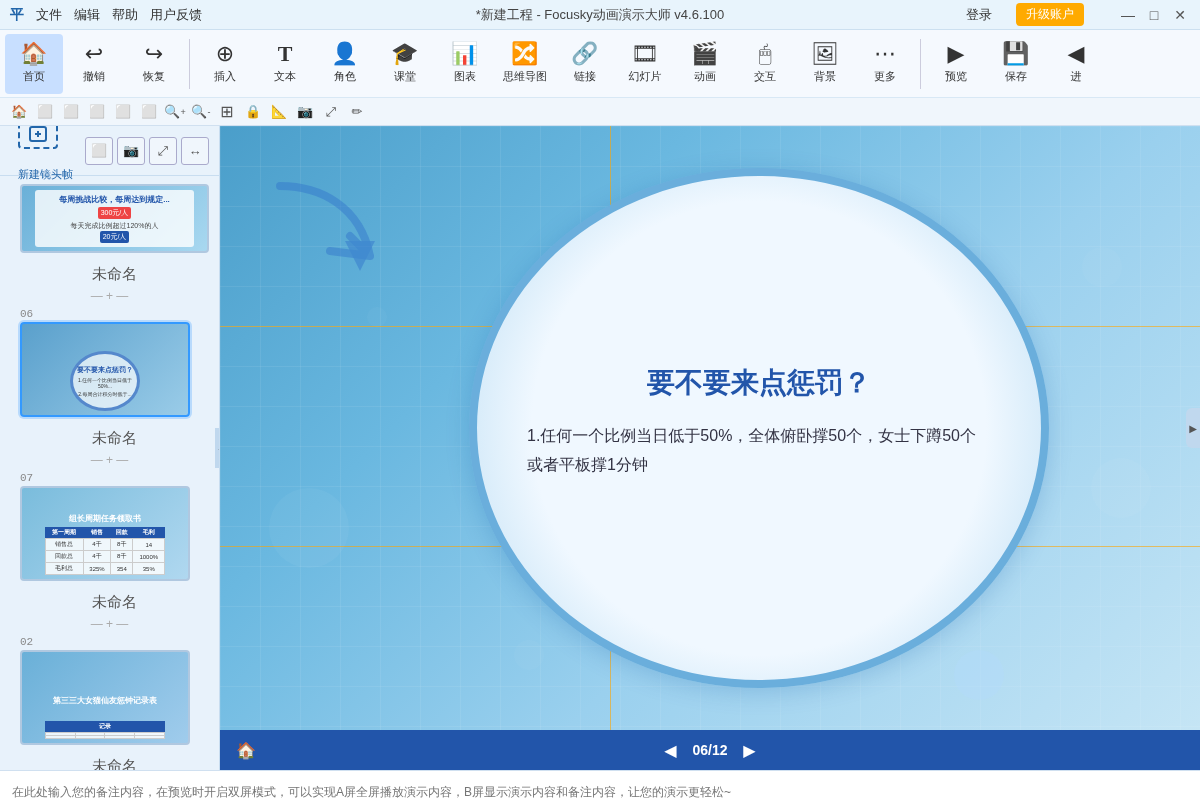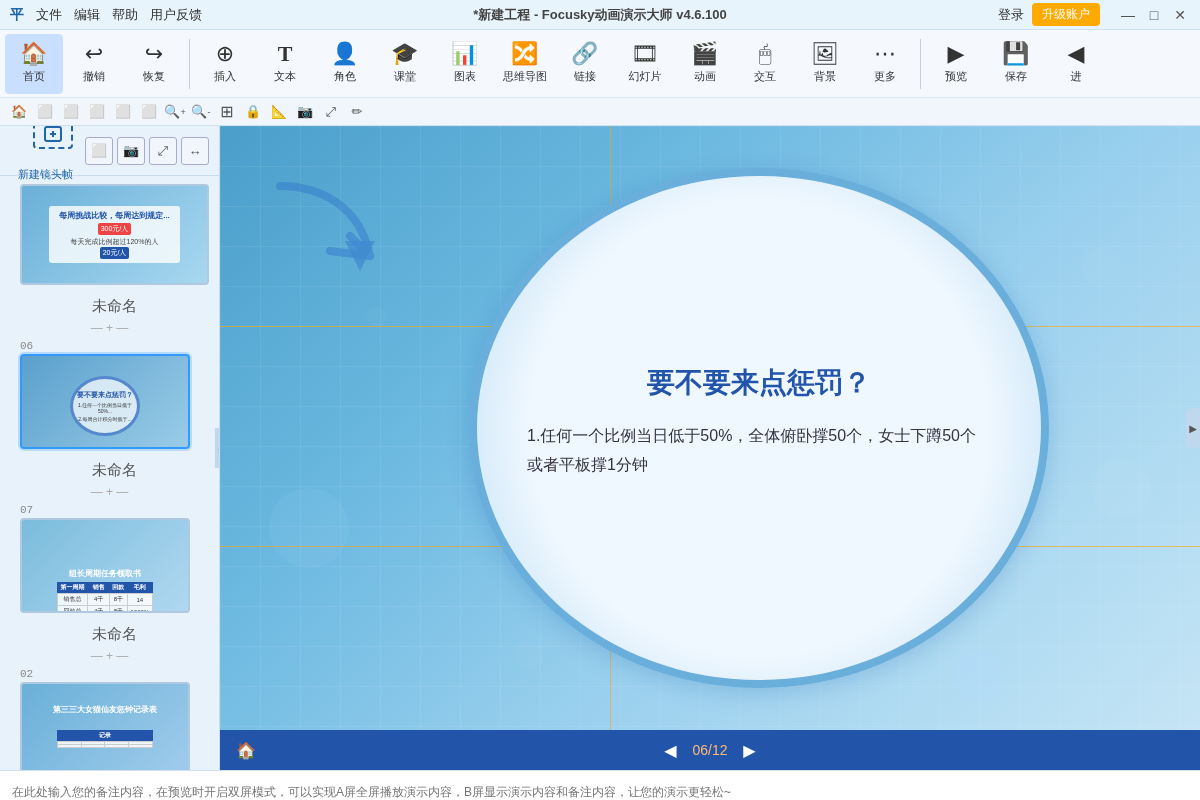--- a/index.html
+++ b/index.html
@@ -10,22 +10,22 @@
       height: 30px;
       background: #e8f4fc;
       display: flex;
       align-items: center;
       justify-content: space-between;
       padding: 0 10px;
       border-bottom: 1px solid #cce0f0;
     }
     #titlebar .left { display: flex; align-items: center; gap: 12px; font-size: 13px; color: #333; }
     #titlebar .left .logo { font-weight: bold; color: #2266aa; font-size: 14px; }
-    #titlebar .center { font-size: 13px; color: #444; position: absolute; left: 50%; transform: translateX(-50%); font-weight: bold; }
-    #titlebar .right { display: flex; align-items: center; gap: 8px; }
+    #titlebar .center { font-size: 13px; color: #444; position: absolute; left: 50%; transform: translateX(-50%); }
+    #titlebar .right { display: flex; align-items: center; gap: 24px; }
     #titlebar .login-btn { font-size: 13px; color: #333; cursor: pointer; }
     #titlebar .upgrade-btn { background: #ffaa00; color: white; border: none; border-radius: 4px; padding: 3px 10px; font-size: 12px; cursor: pointer; }
     #titlebar .winctrls { display: flex; gap: 6px; margin-left: 10px; }
     #titlebar .winctrls span { font-size: 14px; cursor: pointer; color: #555; width: 20px; text-align: center; }
 
     
     #toolbar {
       height: 68px;
       background: #f5f9fe;
       border-bottom: 1px solid #d8e8f5;
@@ -73,21 +73,21 @@
     }
     #sidebar-header {
       height: 50px;
       display: flex;
       align-items: center;
       justify-content: space-between;
       padding: 0 10px;
       border-bottom: 1px solid #c8ddf0;
     }
     #new-frame-btn {
-      display: flex; flex-direction: column; align-items: flex-end; gap: 18px;
+      display: flex; flex-direction: column; align-items: flex-start; gap: 18px;
       cursor: pointer; font-size: 11px; color: #2266aa; padding: 4px 8px;
       border-radius: 4px;
     }
     .nf-icon { font-size: 20px; border: 2px dashed #2266aa; border-radius: 4px; width: 40px; height: 30px; display: flex; align-items: center; justify-content: center; }
     .sidebar-tools { display: flex; gap: 4px; }
     .st-btn { width: 28px; height: 28px; display: flex; align-items: center; justify-content: center; cursor: pointer; border-radius: 3px; font-size: 13px; color: #555; border: 1px solid #aac; background: #f0f6fc; }
     .sidebar-collapse { position: absolute; right: -10px; top: 50%; transform: translateY(-50%); width: 14px; height: 40px; background: #c0d8ee; border-radius: 0 6px 6px 0; display: flex; align-items: center; justify-content: center; cursor: pointer; font-size: 10px; color: #555; z-index: 10; }
     #slides-list { flex: 1; overflow-y: auto; padding: 4px 0; }
     .slide-item-wrap { padding: 2px 10px 2px 20px; cursor: pointer; }
     .slide-num { font-size: 11px; color: #888; margin-bottom: 2px; font-family: Liberation Mono, monospace; }
@@ -172,21 +172,21 @@
     #bottom-nav {
       height: 40px;
       background: #2255aa;
       display: flex;
       align-items: center;
       justify-content: space-between;
       padding: 0 12px;
     }
     .bn-btn { color: white; font-size: 16px; cursor: pointer; width: 28px; height: 28px; display: flex; align-items: center; justify-content: center; border-radius: 4px; }
     .bn-center { display: flex; align-items: center; gap: 8px; }
-    .bn-page { color: #fdba74; font-size: 14px; font-weight: normal; }
+    .bn-page { color: #ffffff; font-size: 14px; font-weight: bold; }
 
     
     #notes-area {
       height: 55px;
       background: white;
       border-top: 1px solid #d0e0f0;
       padding: 8px 12px;
       display: flex;
       align-items: center;
       position: relative;
@@ -194,21 +194,21 @@
     #notes-input {
       width: 100%; border: none; outline: none; font-size: 12px; color: #999;
       resize: none; background: transparent; font-family: inherit;
     }
 
     
     .thumb-05 { background: linear-gradient(135deg, #6ab0d8, #a8d8f0); position: relative; width: 100%; height: 100%; }
     .thumb-06 { background: linear-gradient(135deg, #5aa0cc, #9acce8); }
     .thumb-07 { background: linear-gradient(135deg, #7abcdc, #b0d8f0); }
     .thumb-08 { background: linear-gradient(135deg, #6ab0d8, #a0ccec); }
-    .thumb-inner { width: 100%; height: 100%; display: flex; align-items: flex-start; justify-content: center; font-size: 9px; color: #fff; text-align: center; padding: 20px; }
+    .thumb-inner { width: 100%; height: 100%; display: flex; align-items: flex-end; justify-content: center; font-size: 9px; color: #fff; text-align: center; padding: 4px; }
     .thumb-circle { width: 70px; height: 60px; border-radius: 50%; background: rgba(255,255,255,0.7); border: 3px solid #5588cc; display: flex; align-items: center; justify-content: center; font-size: 7px; color: #334; text-align: center; padding: 4px; }
     .thumb-table { background: rgba(255,255,255,0.85); width: 85%; margin: auto; border-radius: 3px; }
     .thumb-table table { width: 100%; font-size: 6px; border-collapse: collapse; color: #333; }
     .thumb-table table th { background: #2255aa; color: white; padding: 1px 2px; }
     .thumb-table table td { border: 1px solid #ccc; padding: 1px 2px; text-align: center; }
   </style>
 </head>
 <body>
 
 <div id="titlebar">

